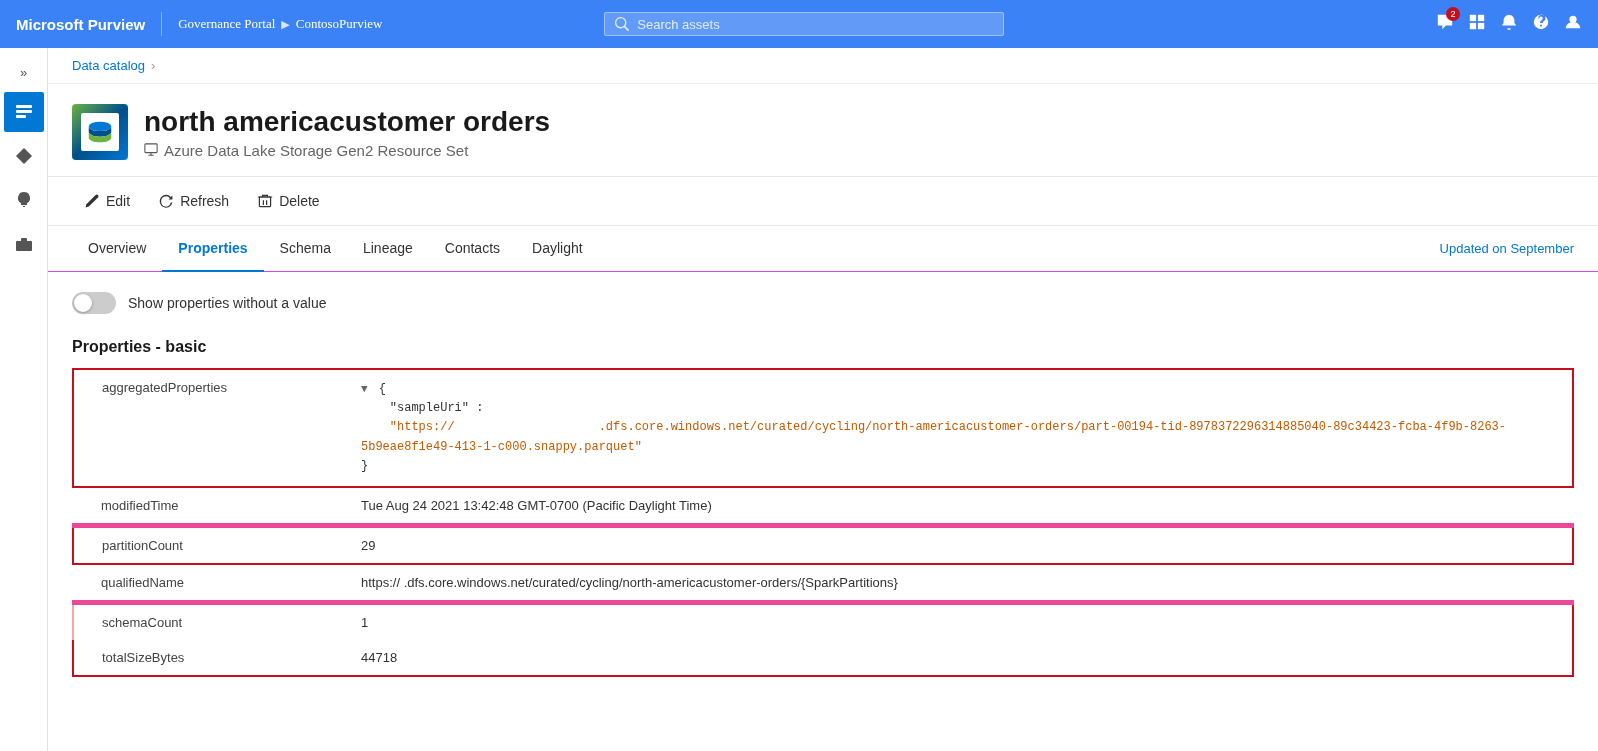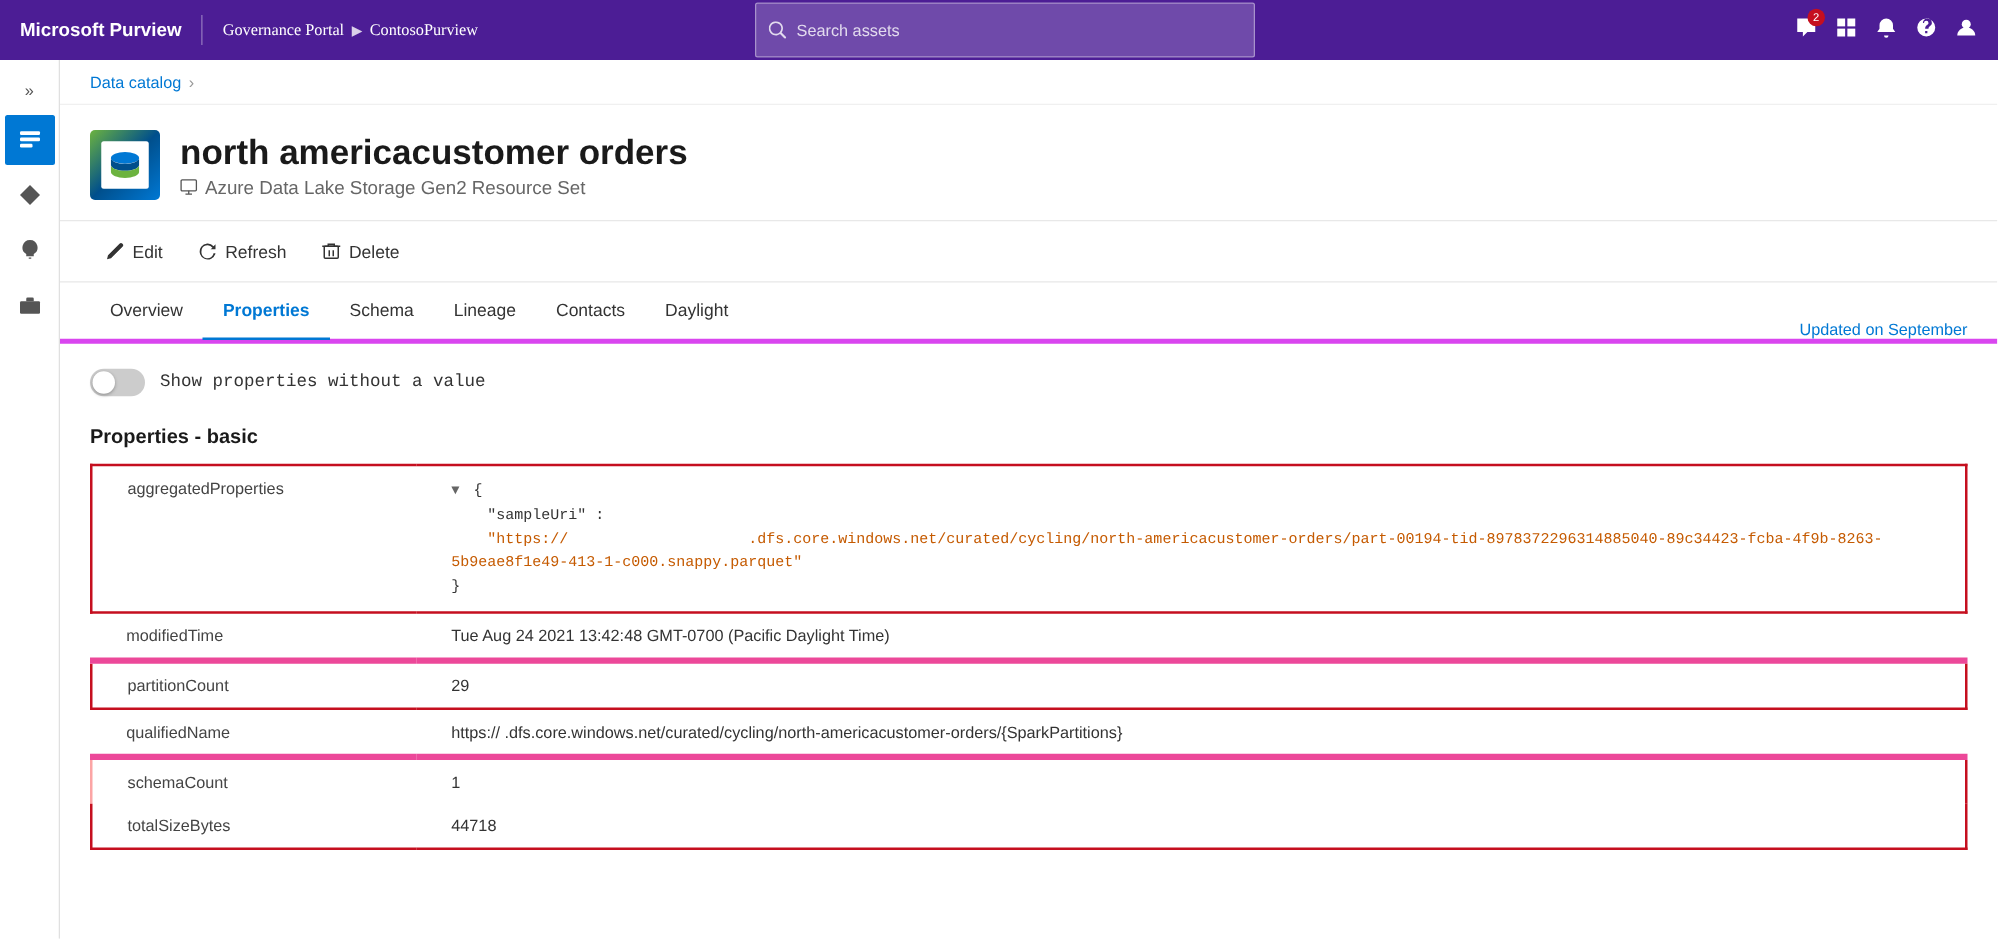--- a/index.html
+++ b/index.html
@@ -1,41 +1,41 @@
 <!DOCTYPE html>
 <html><head>
   <meta charset="utf-8">
   <style>
     * { box-sizing: border-box; margin: 0; padding: 0; }
     body { font-family: 'Segoe UI', Arial, sans-serif; font-size: 14px; background: #fff; color: #333; overflow-x: hidden; }
 
     
     .top-nav {
-      background: #4c1d95;
+      background: #3b82f6;
       color: #fff;
       height: 48px;
       display: flex;
       align-items: center;
       padding: 0 16px;
       gap: 12px;
       position: fixed;
       top: 0; left: 0; right: 0;
       z-index: 100;
     }
     .top-nav-brand { font-weight: 700; font-size: 15px; white-space: nowrap; }
     .top-nav-divider { width: 1px; height: 24px; background: rgba(255,255,255,0.4); margin: 0 4px; }
     .top-nav-portal { font-size: 13px; display: flex; align-items: center; gap: 6px; font-family: Liberation Serif, serif; }
     .top-nav-portal .chevron { font-size: 11px; opacity: 0.8; }
     .top-nav-search {
       flex: 1; max-width: 400px; margin: 0 auto;
       background: rgba(255,255,255,0.2);
       border: 1px solid rgba(255,255,255,0.4);
       border-radius: 2px;
       display: flex; align-items: center;
-      padding: 0 10px; height: 44px; gap: 8px;
+      padding: 0 10px; height: 24px; gap: 8px;
       color: rgba(255,255,255,0.8); font-size: 13px;
     }
     .top-nav-icons { display: flex; align-items: center; gap: 14px; margin-left: auto; }
     .top-nav-icon { color: #fff; font-size: 16px; cursor: pointer; position: relative; }
     .badge {
       position: absolute; top: -6px; right: -6px;
       background: #c50f1f; color: #fff; border-radius: 50%;
       width: 14px; height: 14px; font-size: 9px;
       display: flex; align-items: center; justify-content: center;
     }
@@ -103,42 +103,41 @@
     .toolbar-btn {
       display: flex; align-items: center; gap: 6px;
       padding: 6px 12px; border: none; background: transparent;
       cursor: pointer; font-size: 14px; color: #333;
       border-radius: 2px;
     }
     .toolbar-btn svg { width: 16px; height: 16px; }
 
     
     .tabs {
-      display: flex; align-items: flex-end;
+      display: flex; align-items: center;
       padding: 0 24px;
-      border-bottom: 4px solid #d946ef;
+      border-bottom: 1px solid #d946ef;
       position: relative;
     }
     .tab {
       padding: 14px 16px; cursor: pointer;
       font-size: 14px; color: #333;
       border-bottom: 2px solid transparent;
       margin-bottom: -1px;
     }
     .tab.active { color: #0078d4; border-bottom: 2px solid #0078d4; font-weight: 600; }
     .tabs-update { margin-left: auto; font-size: 13px; color: #0078d4; }
 
     
     .properties-area { padding: 20px 24px; }
 
     
     .toggle-row {
       display: flex; align-items: center; gap: 12px;
       margin-bottom: 24px;
-      font-family: Liberation Mono, monospace;
     }
     .toggle {
       width: 44px; height: 22px; background: #ccc;
       border-radius: 11px; position: relative; cursor: pointer;
     }
     .toggle-knob {
       width: 18px; height: 18px; background: #fff;
       border-radius: 50%; position: absolute; top: 2px; left: 2px;
       box-shadow: 0 1px 3px rgba(0,0,0,0.3);
     }

